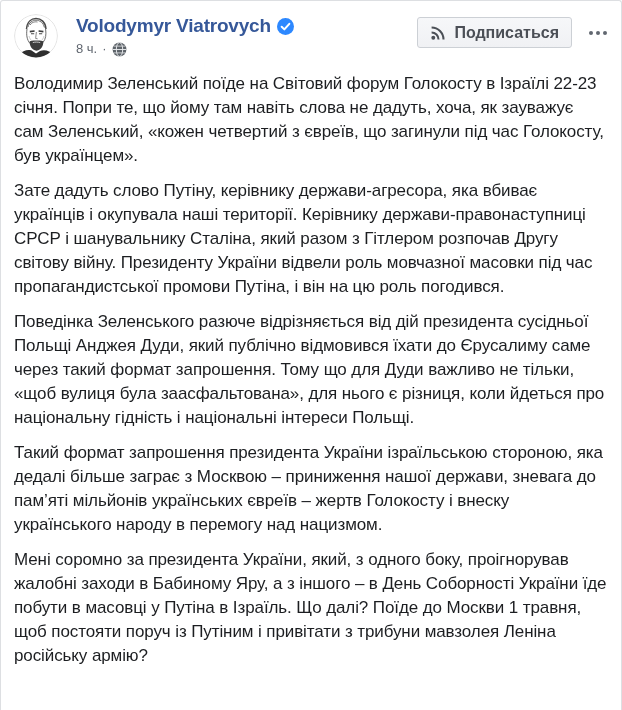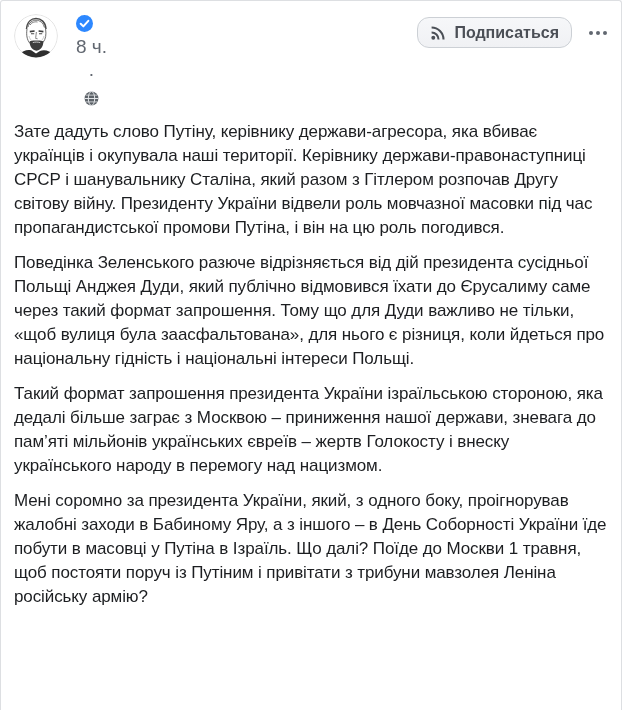--- a/index.html
+++ b/index.html
@@ -39,45 +39,44 @@
     font-weight:bold;
     color:#365899;
     text-decoration:none;
     letter-spacing:-0.2px;
     cursor:pointer;
   }
   .verified-badge { width:17px; height:17px; display:inline-block; }
   .meta-row {
     margin-top:4px;
     display:flex;
-    align-items:center;
+    align-items:flex-start;
     gap:5px;
     color:#616770;
-    font-size:19px;
-    flex-direction:column;
+    font-size:13px;
   }
   .timestamp { color:#616770; text-decoration:none; cursor:pointer; }
   .meta-dot { color:#616770; }
   .globe-icon { width:15px; height:15px; display:inline-block; margin-top:1px; }
   .header-controls {
     position:absolute;
     top:16px; right:12px;
     display:flex;
     align-items:center;
     gap:15px;
   }
   .follow-button {
     display:inline-flex;
     align-items:center;
     gap:8px;
     height:31px;
     padding:12px 12px;
     background:linear-gradient(#f6f7f9,#f0f1f4);
     border:1px solid #ccd0d5;
-    border-radius:12px;
+    border-radius:3px;
     font-family:"Liberation Sans", sans-serif;
     font-size:16px;
     font-weight:bold;
     color:#4b4f56;
     cursor:pointer;
   }
   .follow-rss-icon { width:16px; height:16px; }
   .more-button {
     display:flex;
     align-items:center;
@@ -138,20 +137,21 @@
           <path d="M15 22 C15.6 24 16.2 25.2 17.2 26.2 M30 22 C29.4 24 28.8 25 28 26" stroke="#bdbdbd" stroke-width="0.8" fill="none"></path>
 
           <path d="M15.8 27.2 C18 26.2 20.4 26.6 22.5 26.6 C24.6 26.6 27 26.2 29.2 27.2 C29.8 31.2 27.4 36 22.5 36.8 C17.6 36 15.2 31.2 15.8 27.2 Z" fill="#3d3d3d"></path>
           <path d="M18.8 28.6 C21 27.9 24 27.9 26.2 28.6" stroke="#d9d9d9" stroke-width="0.9" fill="none"></path>
         </g>
       </svg>
     </div>
 
     <div class="header-text">
       <div class="name-row">
+        <a class="author-name">Volodymyr Viatrovych</a>
         <svg class="verified-badge" viewBox="0 0 16 16">
           <circle cx="8" cy="8" r="8" fill="#2d88ff"></circle>
           <path d="M4.4 8.3 L6.9 10.7 L11.6 5.5" stroke="#ffffff" stroke-width="1.9" fill="none" stroke-linecap="round" stroke-linejoin="round"></path>
         </svg>
       </div>
       <div class="meta-row">
         <a class="timestamp">8 ч.</a>
         <span class="meta-dot">·</span>
         <svg class="globe-icon" viewBox="0 0 16 16">
           <circle cx="8" cy="8" r="7.4" fill="#5d6369"></circle>
@@ -175,19 +175,20 @@
       <button class="more-button" aria-label="more">
         <span class="dot"></span>
         <span class="dot"></span>
         <span class="dot"></span>
       </button>
     </div>
 
   </div>
 
   <div class="post-body">
+    <p>Володимир Зеленський поїде на Світовий форум Голокосту в Ізраїлі 22-23 січня. Попри те, що йому там навіть слова не дадуть, хоча, як зауважує сам Зеленський, «кожен четвертий з євреїв, що загинули під час Голокосту, був українцем».</p>
     <p>Зате дадуть слово Путіну, керівнику держави-агресора, яка вбиває українців і окупувала наші території. Керівнику держави-правонаступниці СРСР і шанувальнику Сталіна, який разом з Гітлером розпочав Другу світову війну. Президенту України відвели роль мовчазної масовки під час пропагандистської промови Путіна, і він на цю роль погодився.</p>
     <p>Поведінка Зеленського разюче відрізняється від дій президента сусідньої Польщі Анджея Дуди, який публічно відмовився їхати до Єрусалиму саме через такий формат запрошення. Тому що для Дуди важливо не тільки, «щоб вулиця була заасфальтована», для нього є різниця, коли йдеться про національну гідність і національні інтереси Польщі.</p>
     <p>Такий формат запрошення президента України ізраїльською стороною, яка дедалі більше заграє з Москвою – приниження нашої держави, зневага до пам’яті мільйонів українських євреїв – жертв Голокосту і внеску українського народу в перемогу над нацизмом.</p>
     <p>Мені соромно за президента України, який, з одного боку, проігнорував жалобні заходи в Бабиному Яру, а з іншого – в День Соборності України їде побути в масовці у Путіна в Ізраїль. Що далі? Поїде до Москви 1 травня, щоб постояти поруч із Путіним і привітати з трибуни мавзолея Леніна російську армію?</p>
   </div>
 
 </div>
 
 </body></html>

